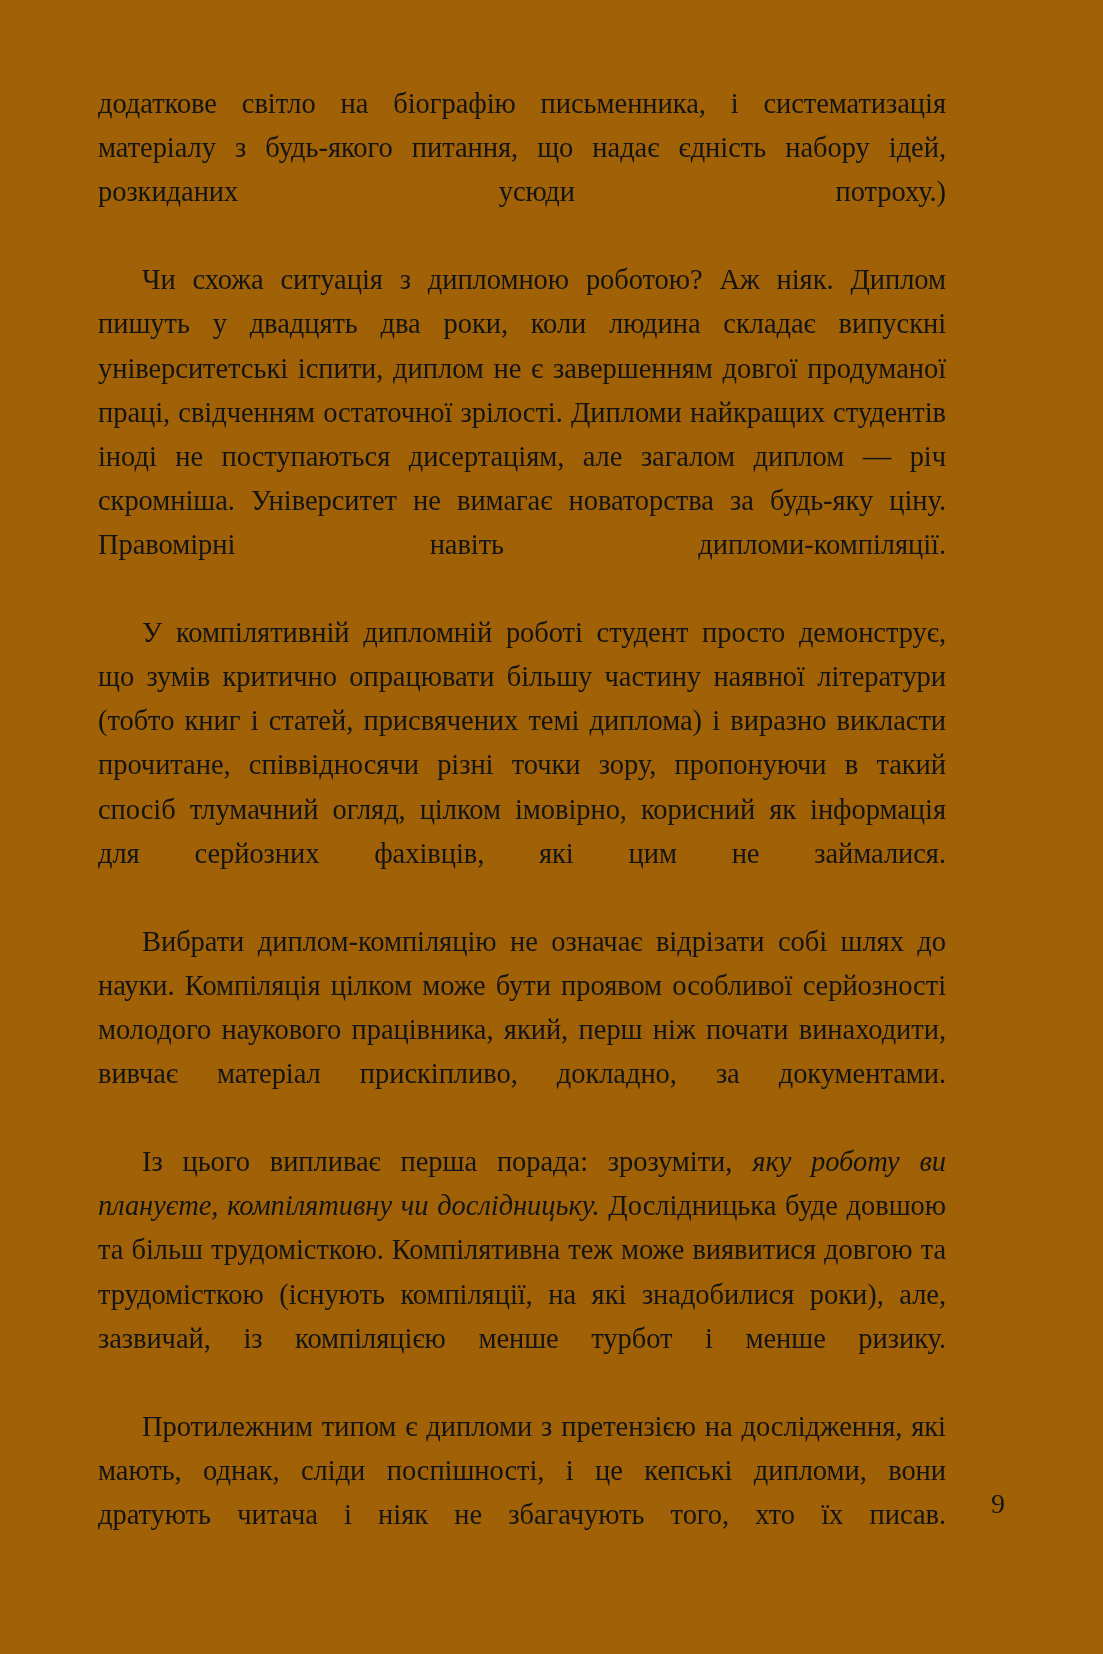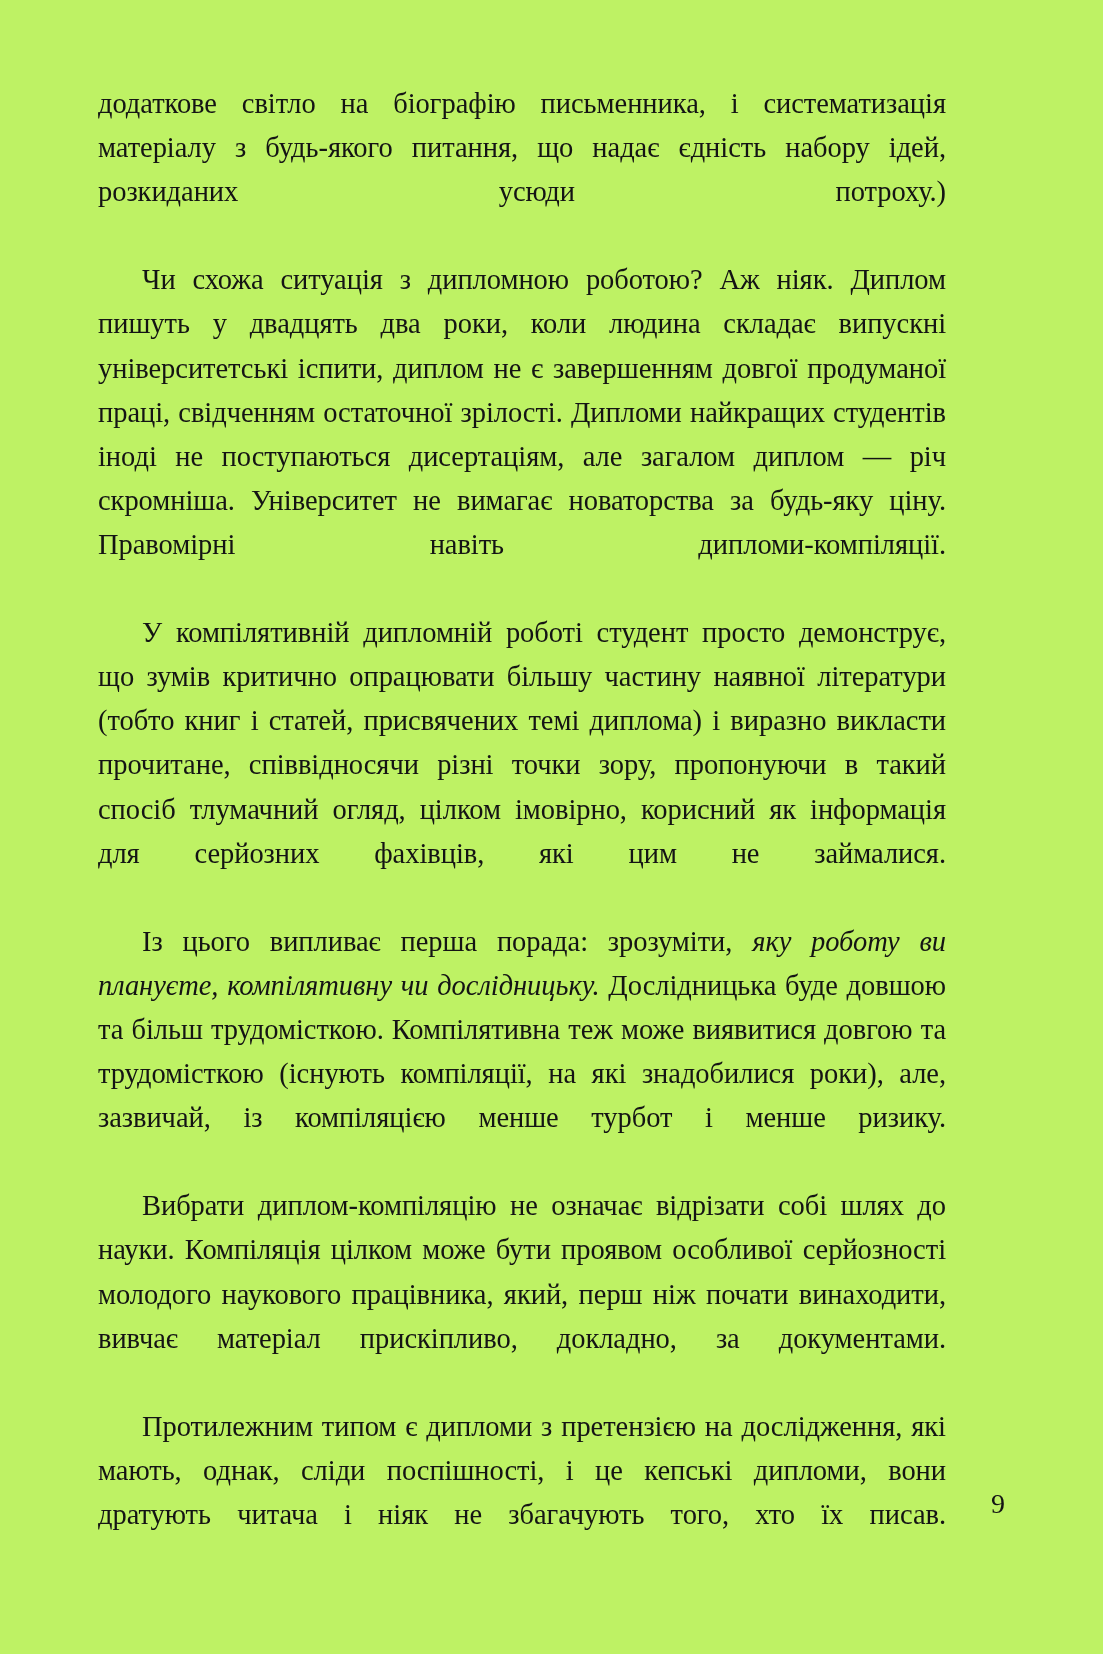--- a/index.html
+++ b/index.html
@@ -11,21 +11,21 @@
     height: 1654px;
     background: #fefefe;
     font-family: "Liberation Serif", "DejaVu Serif", serif;
     color: #141414;
     overflow: hidden;
   }
   .page {
     position: relative;
     width: 1103px;
     height: 1654px;
-    background: #bef264;
+    background: #a16207;
     box-sizing: border-box;
   }
   .text-block {
     position: absolute;
     left: 98px;
     top: 82px;
     width: 848px;
   }
   p.para {
     margin: 0;
@@ -68,23 +68,23 @@
 
   <div class="text-block">
 
     <p class="para no-indent"><span>додаткове світло на біографію письменника, і систематизація матеріалу з будь-якого питання, що надає єдність набору ідей, розкиданих усюди потроху.)</span></p>
 
 
     <p class="para"><span>Чи схожа ситуація з дипломною роботою? Аж ніяк. Диплом пишуть у двадцять два роки, коли людина складає випускні університетські іспити, диплом не є завершенням довгої продуманої праці, свідченням остаточної зрілості. Дипломи найкращих студентів іноді не поступаються дисертаціям, але загалом диплом — річ скромніша. Університет не вимагає новаторства за будь-яку ціну. Правомірні навіть дипломи-компіляції.</span></p>
 
     <p class="para"><span>У компілятивній дипломній роботі студент просто демонструє, що зумів критично опрацювати більшу частину наявної літератури (тобто книг і статей, присвячених темі диплома) і виразно викласти прочитане, співвідносячи різні точки зору, пропонуючи в такий спосіб тлумачний огляд, цілком імовірно, корисний як інформація для серйозних фахівців, які цим не займалися.</span></p>
 
+    <p class="para"><span>Вибрати диплом-компіляцію не означає відрізати собі шлях до науки. Компіляція цілком може бути проявом особливої серйозності молодого наукового працівника, який, перш ніж почати винаходити, вивчає матеріал прискіпливо, докладно, за документами.</span></p>
+
     <p class="para"><span>Із цього випливає перша порада: зрозуміти, </span><em class="it">яку роботу ви плануєте, компілятивну чи дослідницьку.</em><span> Дослідницька буде довшою та більш трудомісткою. Компілятивна теж може виявитися довгою та трудомісткою (існують компіляції, на які знадобилися роки), але, зазвичай, із компіляцією менше турбот і менше ризику.</span></p>
-
-    <p class="para"><span>Вибрати диплом-компіляцію не означає відрізати собі шлях до науки. Компіляція цілком може бути проявом особливої серйозності молодого наукового працівника, який, перш ніж почати винаходити, вивчає матеріал прискіпливо, докладно, за документами.</span></p>
 
     <p class="para"><span>Протилежним типом є дипломи з претензією на дослідження, які мають, однак, сліди поспішності, і це кепські дипломи, вони дратують читача і ніяк не збагачують того, хто їх писав.</span></p>
 
   </div>
 
   <div class="page-number">9</div>
 
 </div>
 
 </body></html>

